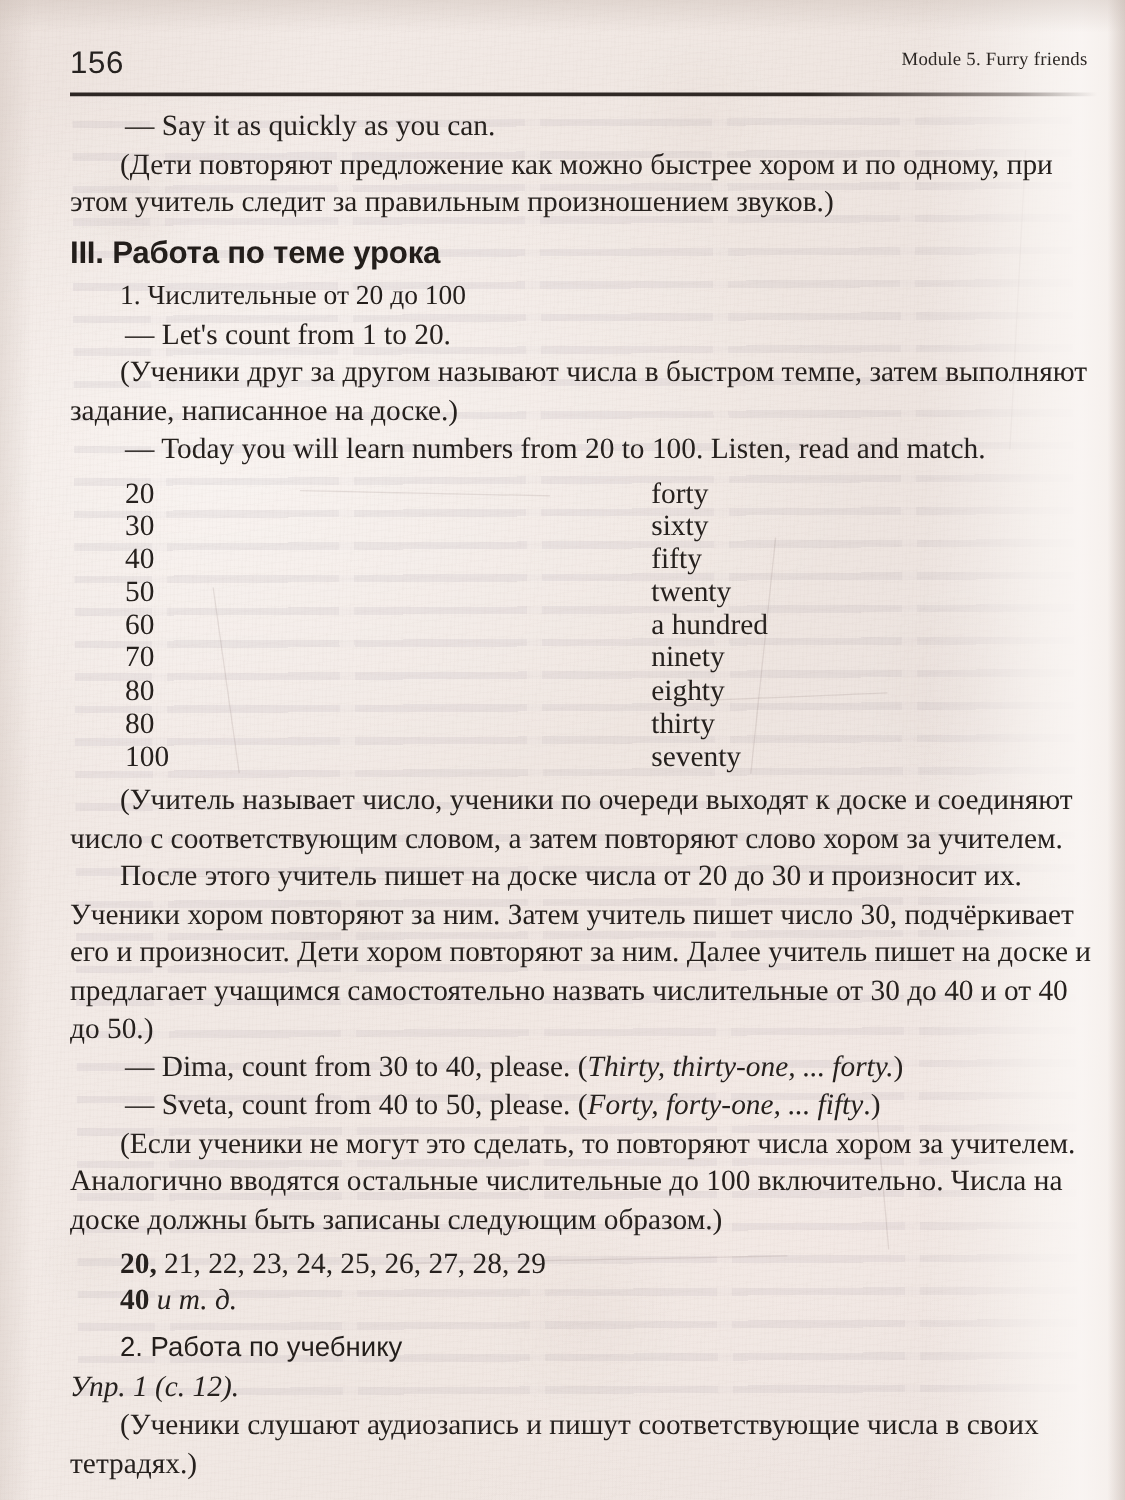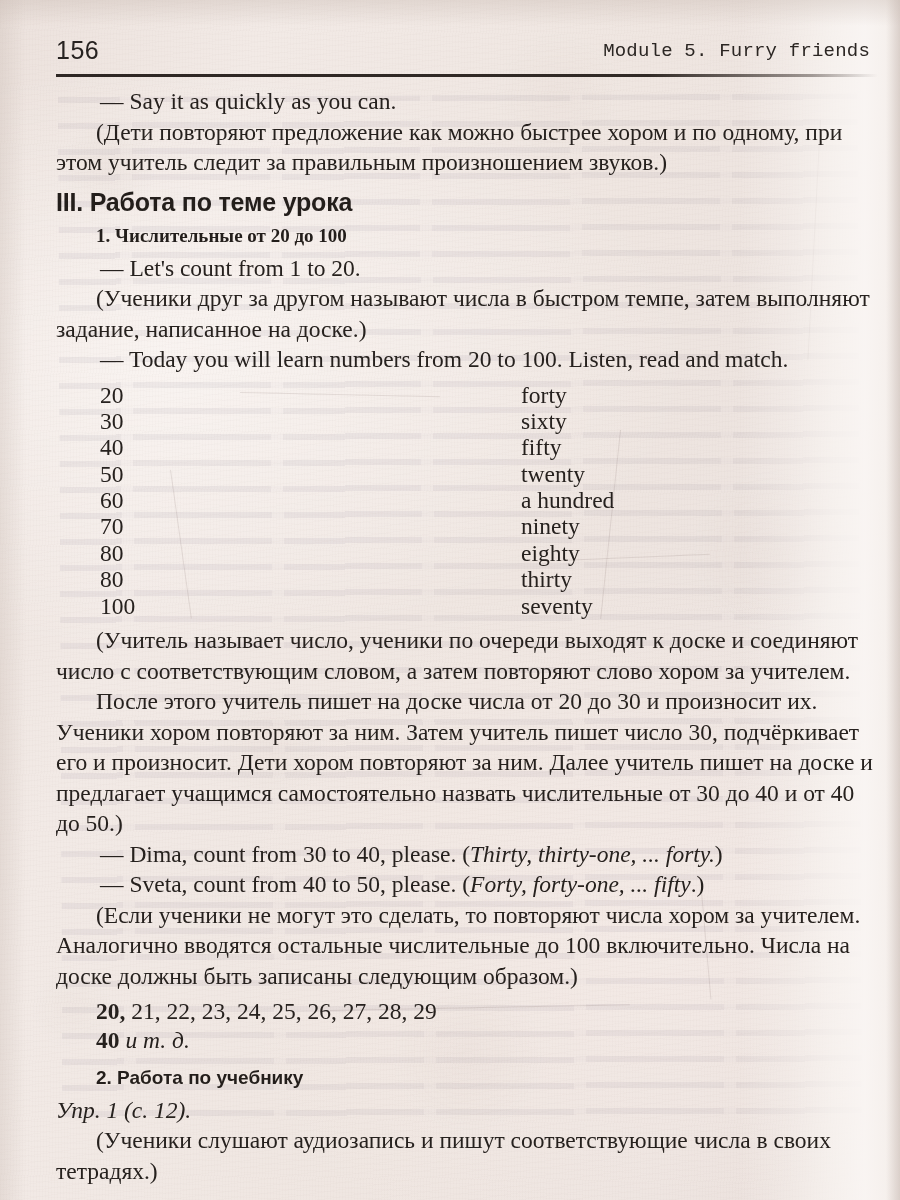--- a/index.html
+++ b/index.html
@@ -145,22 +145,22 @@
     top: 0;
     font-family: "Liberation Sans", sans-serif;
     font-size: 25px;
     letter-spacing: 0.5px;
     color: #262220;
   }
   .running-head {
     position: absolute;
     right: 0;
     top: 4px;
-    font-family: Liberation Mono, monospace;
-    font-size: 19px;
+    font-family: Liberation Serif, serif;
+    font-size: 15px;
     letter-spacing: 0.2px;
     color: #2b2623;
     white-space: nowrap;
   }
   .header-rule {
     position: absolute;
     left: 56px;
     right: 22px;
     top: 74px;
     height: 3px;
@@ -199,22 +199,22 @@
     margin: 9px 0 2px 0;
     font-family: "Liberation Sans", sans-serif;
     font-weight: bold;
     font-size: 25px;
     letter-spacing: -0.2px;
     color: #231e1b;
   }
   h4.sect-num {
     margin: 4px 0 1px 40px;
     font-family: "Liberation Serif", serif;
-    font-weight: bold;
-    font-size: 19px;
+    font-weight: normal;
+    font-size: 22px;
     color: #231e1b;
   }
 
   
   .match-list {
     margin: 7px 0 6px 0;
     padding: 0;
     list-style: none;
   }
   .match-list li {

